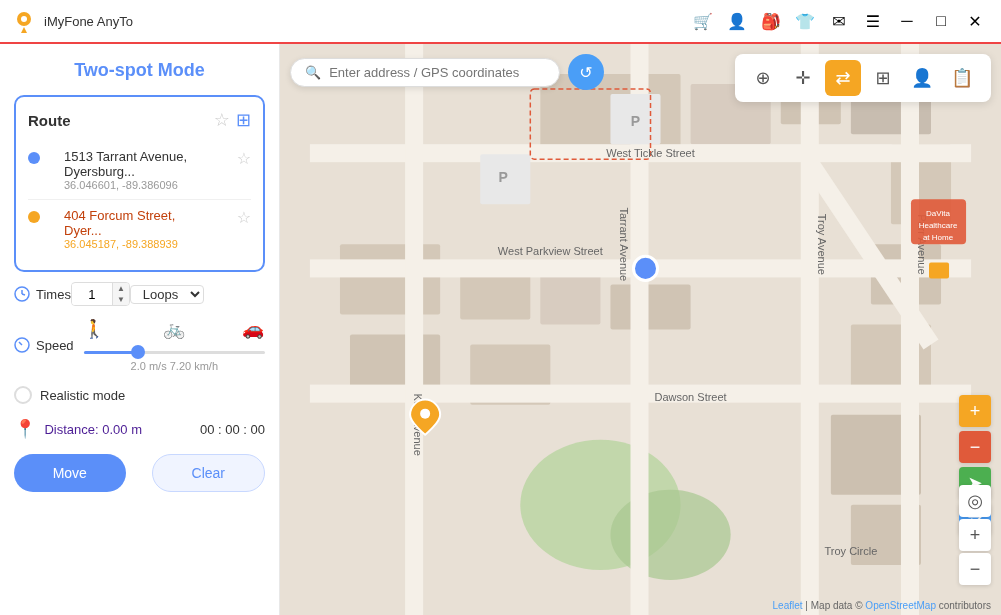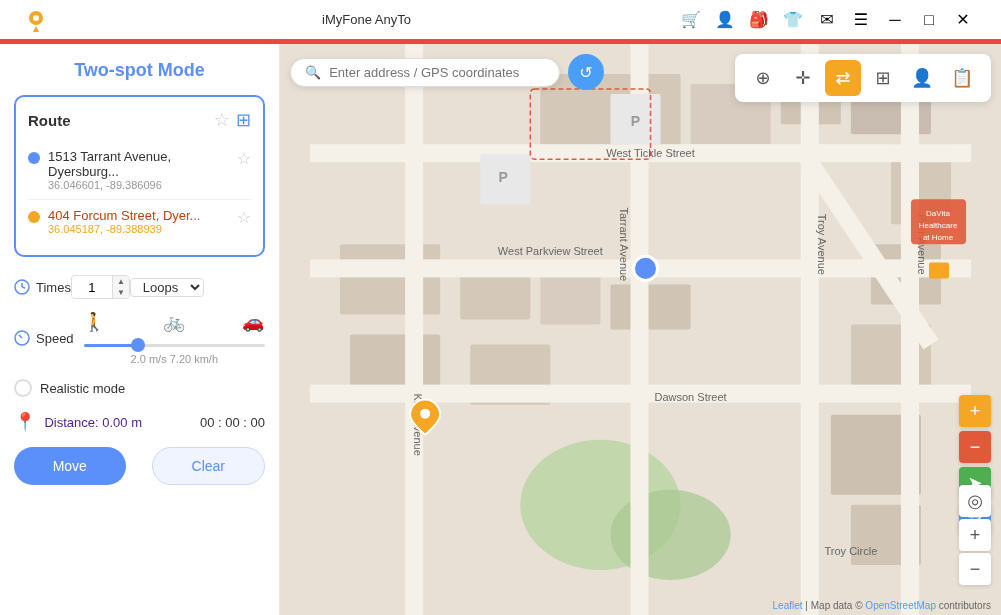--- a/index.html
+++ b/index.html
@@ -10,25 +10,24 @@
       overflow: hidden;
       background: #f0f0f0;
     }
 
     
     .title-bar {
       background: #fff;
       height: 44px;
       display: flex;
       align-items: center;
-      padding: 0 24px;
-      border-bottom: 5px solid #ef4444;
+      padding: 0 12px;
+      border-bottom: 2px solid #ef4444;
       position: relative;
       z-index: 100;
-      text-align: center;
     }
     .title-bar-logo {
       width: 24px;
       height: 24px;
       margin-right: 8px;
     }
     .title-bar-title {
       font-size: 13px;
       color: #333;
       font-weight: 500;
@@ -247,21 +246,21 @@
       font-weight: 600;
       color: #5b8ff9;
       margin-bottom: 14px;
     }
 
     
     .route-box {
       border: 2px solid #5b8ff9;
       border-radius: 10px;
       padding: 12px;
-      margin-bottom: 18px;
+      margin-bottom: 10px;
     }
     .route-header {
       display: flex;
       align-items: center;
       justify-content: space-between;
       margin-bottom: 10px;
     }
     .route-label {
       font-size: 15px;
       font-weight: 600;
@@ -278,21 +277,21 @@
     }
     .add-icon {
       font-size: 18px;
       color: #5b8ff9;
       cursor: pointer;
     }
 
     .route-point {
       display: flex;
       align-items: flex-start;
-      gap: 8px;
+      gap: 24px;
       padding: 8px 0;
       border-bottom: 1px solid #f0f0f0;
       cursor: pointer;
     }
     .route-point:last-child { border-bottom: none; }
     .point-dot {
       width: 12px;
       height: 12px;
       border-radius: 50%;
       margin-top: 3px;

